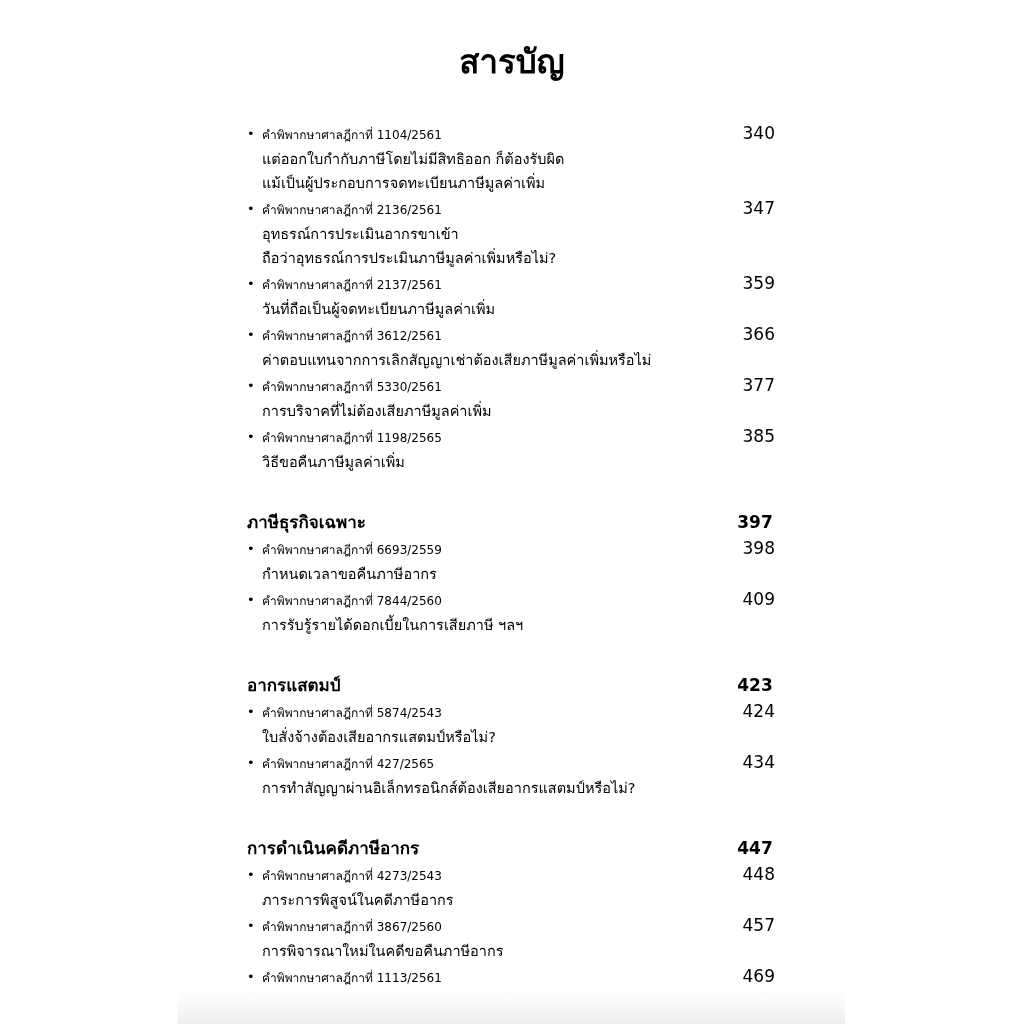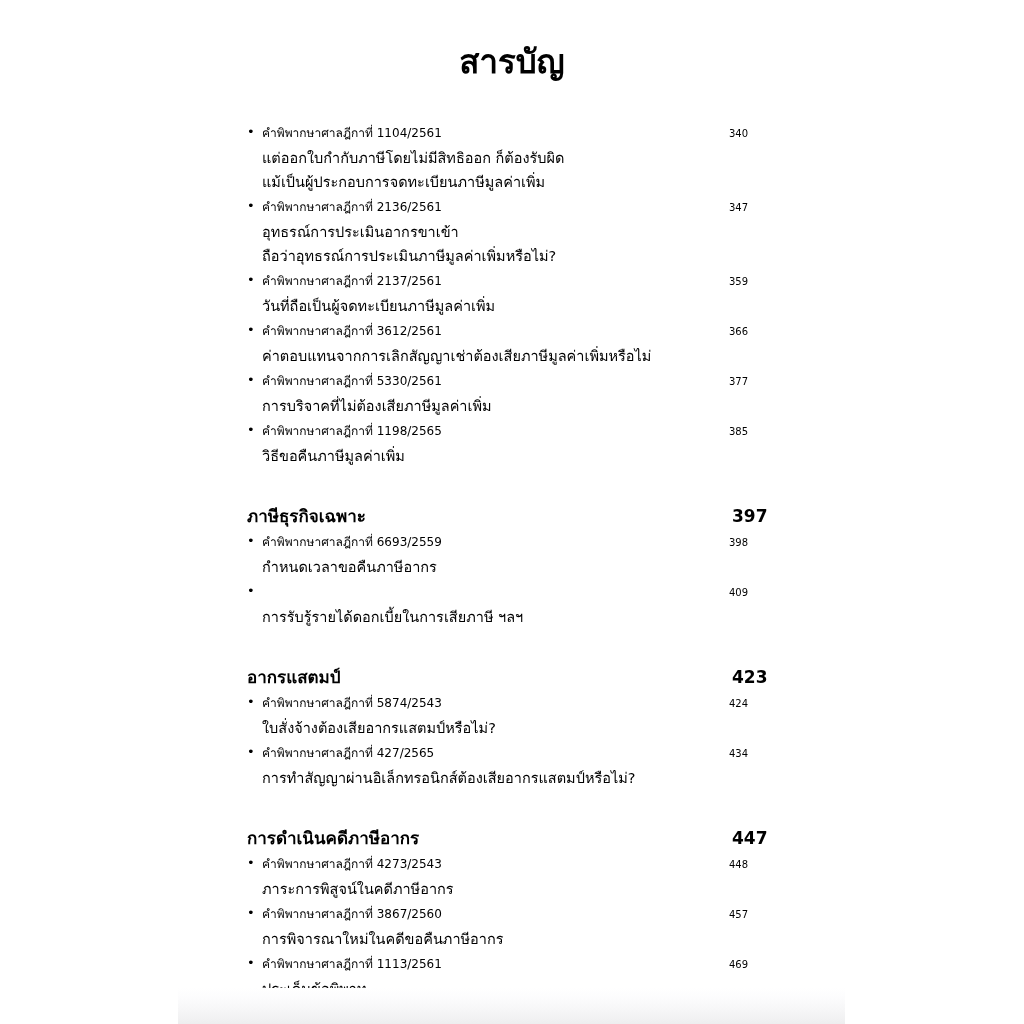--- a/index.html
+++ b/index.html
@@ -56,21 +56,21 @@
     font-size: 17px;
     line-height: 24px;
     margin-top: 36px;
     margin-bottom: 2px;
   }
   .section-header .sec-label {
     white-space: nowrap;
   }
   .section-header .sec-page {
     width: 46px;
-    text-align: left;
+    text-align: center;
     flex: 0 0 auto;
     margin-right: -3px;
   }
 
   
   .entry {
     position: relative;
     margin-top: 1px;
   }
   .entry-top {
@@ -93,21 +93,22 @@
     top: -1px;
   }
   .entry-title {
     font-size: 12px;
     line-height: 24px;
     white-space: nowrap;
   }
   .entry-page {
     flex: 0 0 auto;
     width: 46px;
-    font-size: 10px;
+    text-align: right;
+    font-size: 17px;
     line-height: 24px;
   }
   .entry-sub {
     margin-left: 15px;
     font-size: 14.5px;
     line-height: 24px;
     white-space: nowrap;
   }
 
   
@@ -205,20 +206,21 @@
             <span class="entry-title">คำพิพากษาศาลฎีกาที่ 6693/2559</span>
           </div>
           <span class="entry-page">398</span>
         </div>
         <div class="entry-sub">กำหนดเวลาขอคืนภาษีอากร</div>
       </div>
       <div class="entry">
         <div class="entry-top">
           <div class="entry-title-wrap">
             <span class="bullet">•</span>
+            <span class="entry-title">คำพิพากษาศาลฎีกาที่ 7844/2560</span>
           </div>
           <span class="entry-page">409</span>
         </div>
         <div class="entry-sub">การรับรู้รายได้ดอกเบี้ยในการเสียภาษี ฯลฯ</div>
       </div>
       <div class="section-header">
         <span class="sec-label">อากรแสตมป์</span>
         <span class="sec-page">423</span>
       </div>
       <div class="entry">

